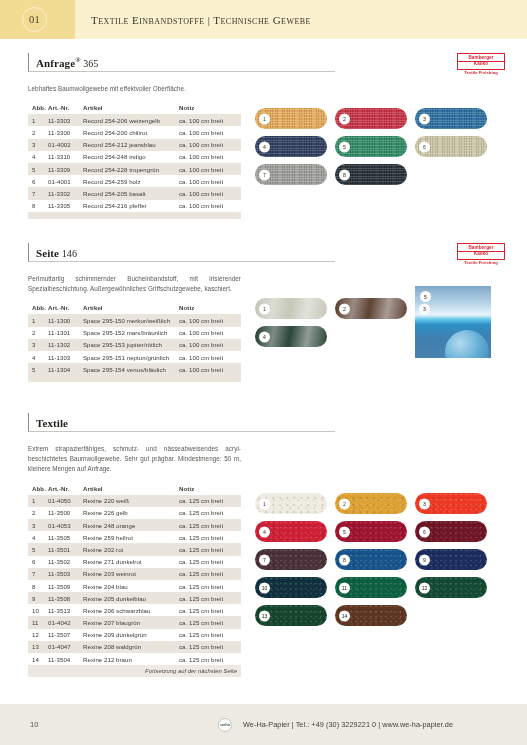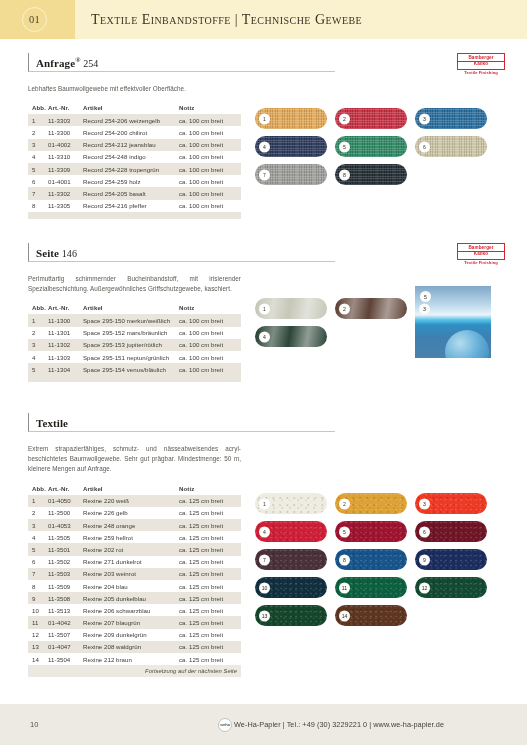--- a/index.html
+++ b/index.html
@@ -17,21 +17,21 @@
   .hdr-badge {
     position: absolute; left: 22px; top: 7px; width: 25px; height: 25px;
     border-radius: 50%; border: 1.2px solid #fbf2cf;
     display: flex; align-items: center; justify-content: center;
     font-family: "Liberation Serif", serif; font-size: 10.5px; color: #4a4032;
     letter-spacing: .3px;
   }
   .hdr-right { flex: 1; height: 39px; background: #faf1cf; display: flex; align-items: center; }
   .hdr-title {
     font-family: "Liberation Serif", serif;
-    font-size: 14px; color: #3b3226; padding-left: 16px;
+    font-size: 11px; color: #3b3226; padding-left: 16px;
     font-variant: small-caps; letter-spacing: .45px; white-space: nowrap;
   }
 
   
   .content { position: absolute; top: 39px; left: 0; width: 527px; height: 665px; background: #fff; }
 
   .section { position: absolute; left: 0; width: 527px; }
   .sec-left { position: absolute; left: 28px; top: 0; width: 215px; }
   .sec-right { position: absolute; left: 255px; top: 0; width: 250px; }
 
@@ -148,21 +148,21 @@
     letter-spacing: .1px;
   }
 
   
   .footer {
     position: absolute; left: 0; bottom: 0; width: 527px; height: 41px;
     background: #edeae3; display: flex; align-items: center;
   }
   .f-page { position: absolute; left: 30px; font-size: 7.6px; color: #565349; }
   .f-mid {
-    position: absolute; left: 218px; display: flex; align-items: center; gap: 2px;
+    position: absolute; left: 218px; display: flex; align-items: center; gap: 11px;
   }
   .f-logo {
     width: 14px; height: 14px; border-radius: 50%; background: #fff;
     border: .8px solid #c6c3bb; display: flex; align-items: center; justify-content: center;
     font-size: 4.2px; color: #4a6e62; font-weight: bold; letter-spacing: -.2px;
   }
   .f-txt { font-size: 7.3px; color: #454239; letter-spacing: .05px; white-space: nowrap; }
 </style>
 </head>
 <body>
@@ -176,21 +176,21 @@
     <div class="hdr-right">
       <div class="hdr-title">Textile Einbandstoffe | Technische Gewebe</div>
     </div>
   </div>
 
   <div class="content">
     <div id="sections-host">
         <div class="section" style="top: 14px;">
           <div class="sec-left">
             <div class="sec-head">
-              <div class="sec-title"><span>Anfrage</span><span class="reg">®</span><span class="num"> 254</span></div>
+              <div class="sec-title"><span>Anfrage</span><span class="reg">®</span><span class="num"> 365</span></div>
             </div>
             <div class="sec-desc">Lebhaftes Baumwollgewebe mit effektvoller Oberfläche.</div>
             <table class="items">
               <thead>
                 <tr>
                   <th class="c-abb">Abb.</th>
                   <th class="c-art">Art.-Nr.</th>
                   <th class="c-name">Artikel</th>
                   <th class="c-notiz">Notiz</th>
                 </tr>

